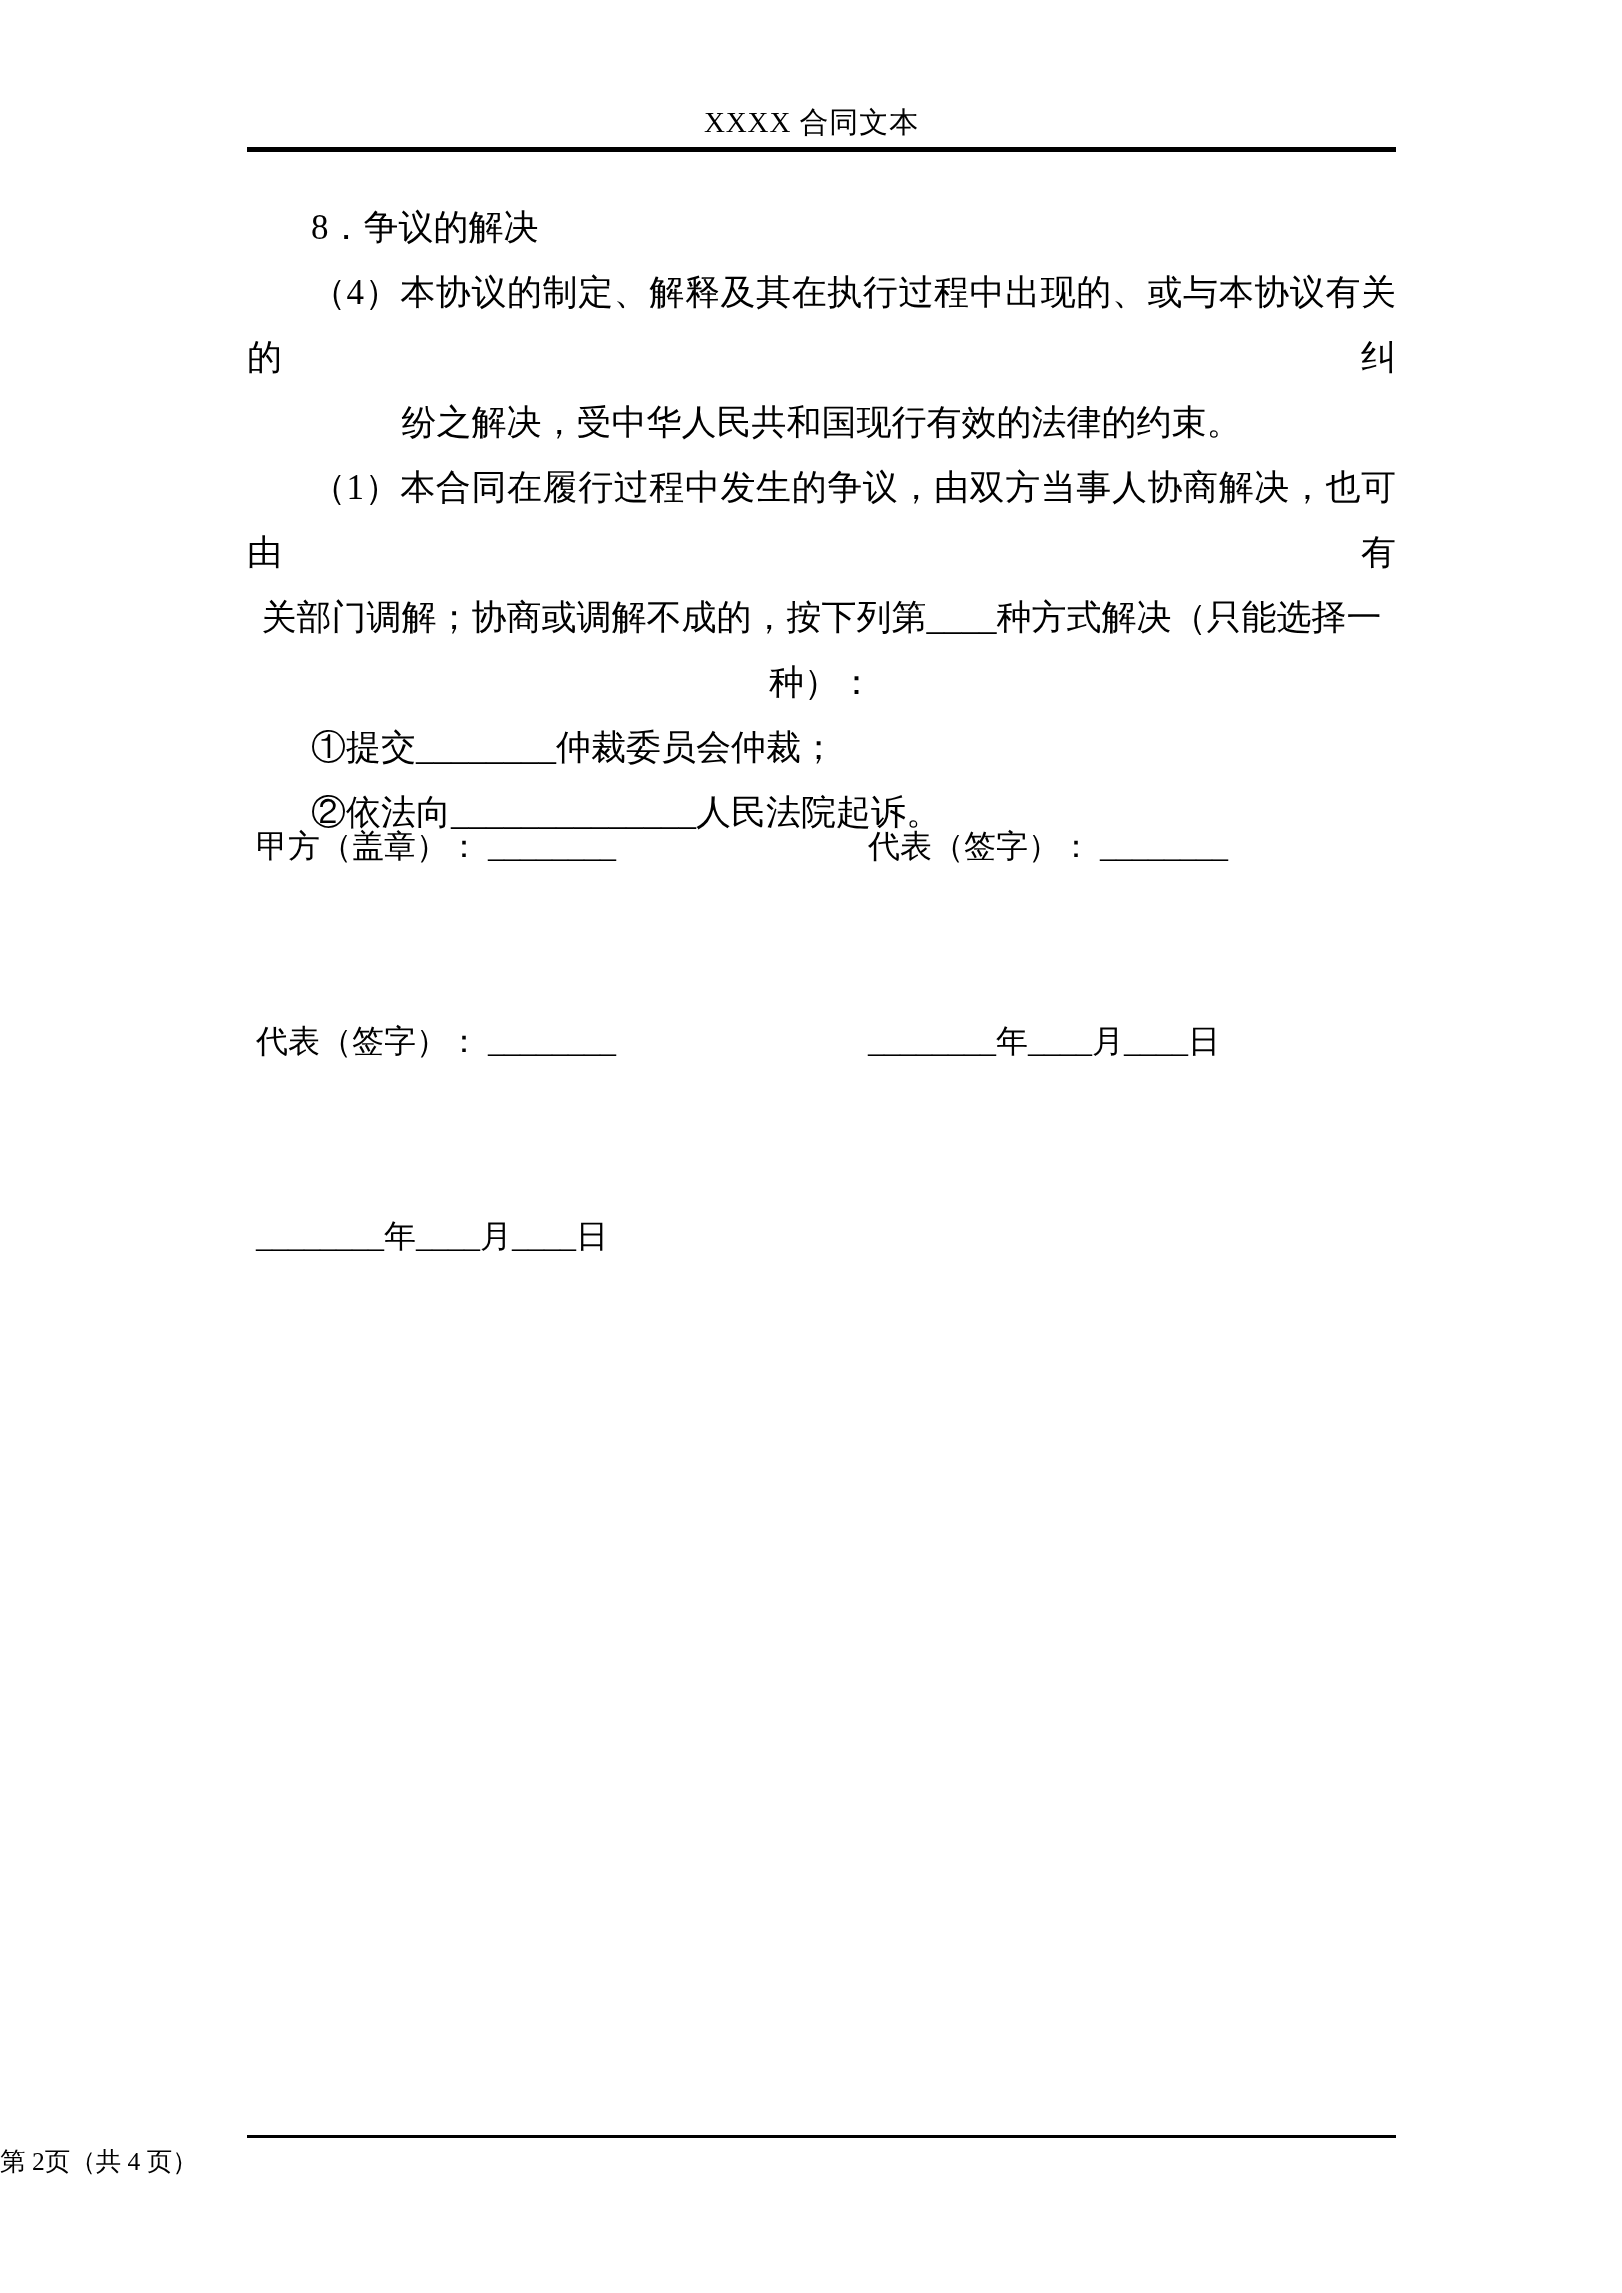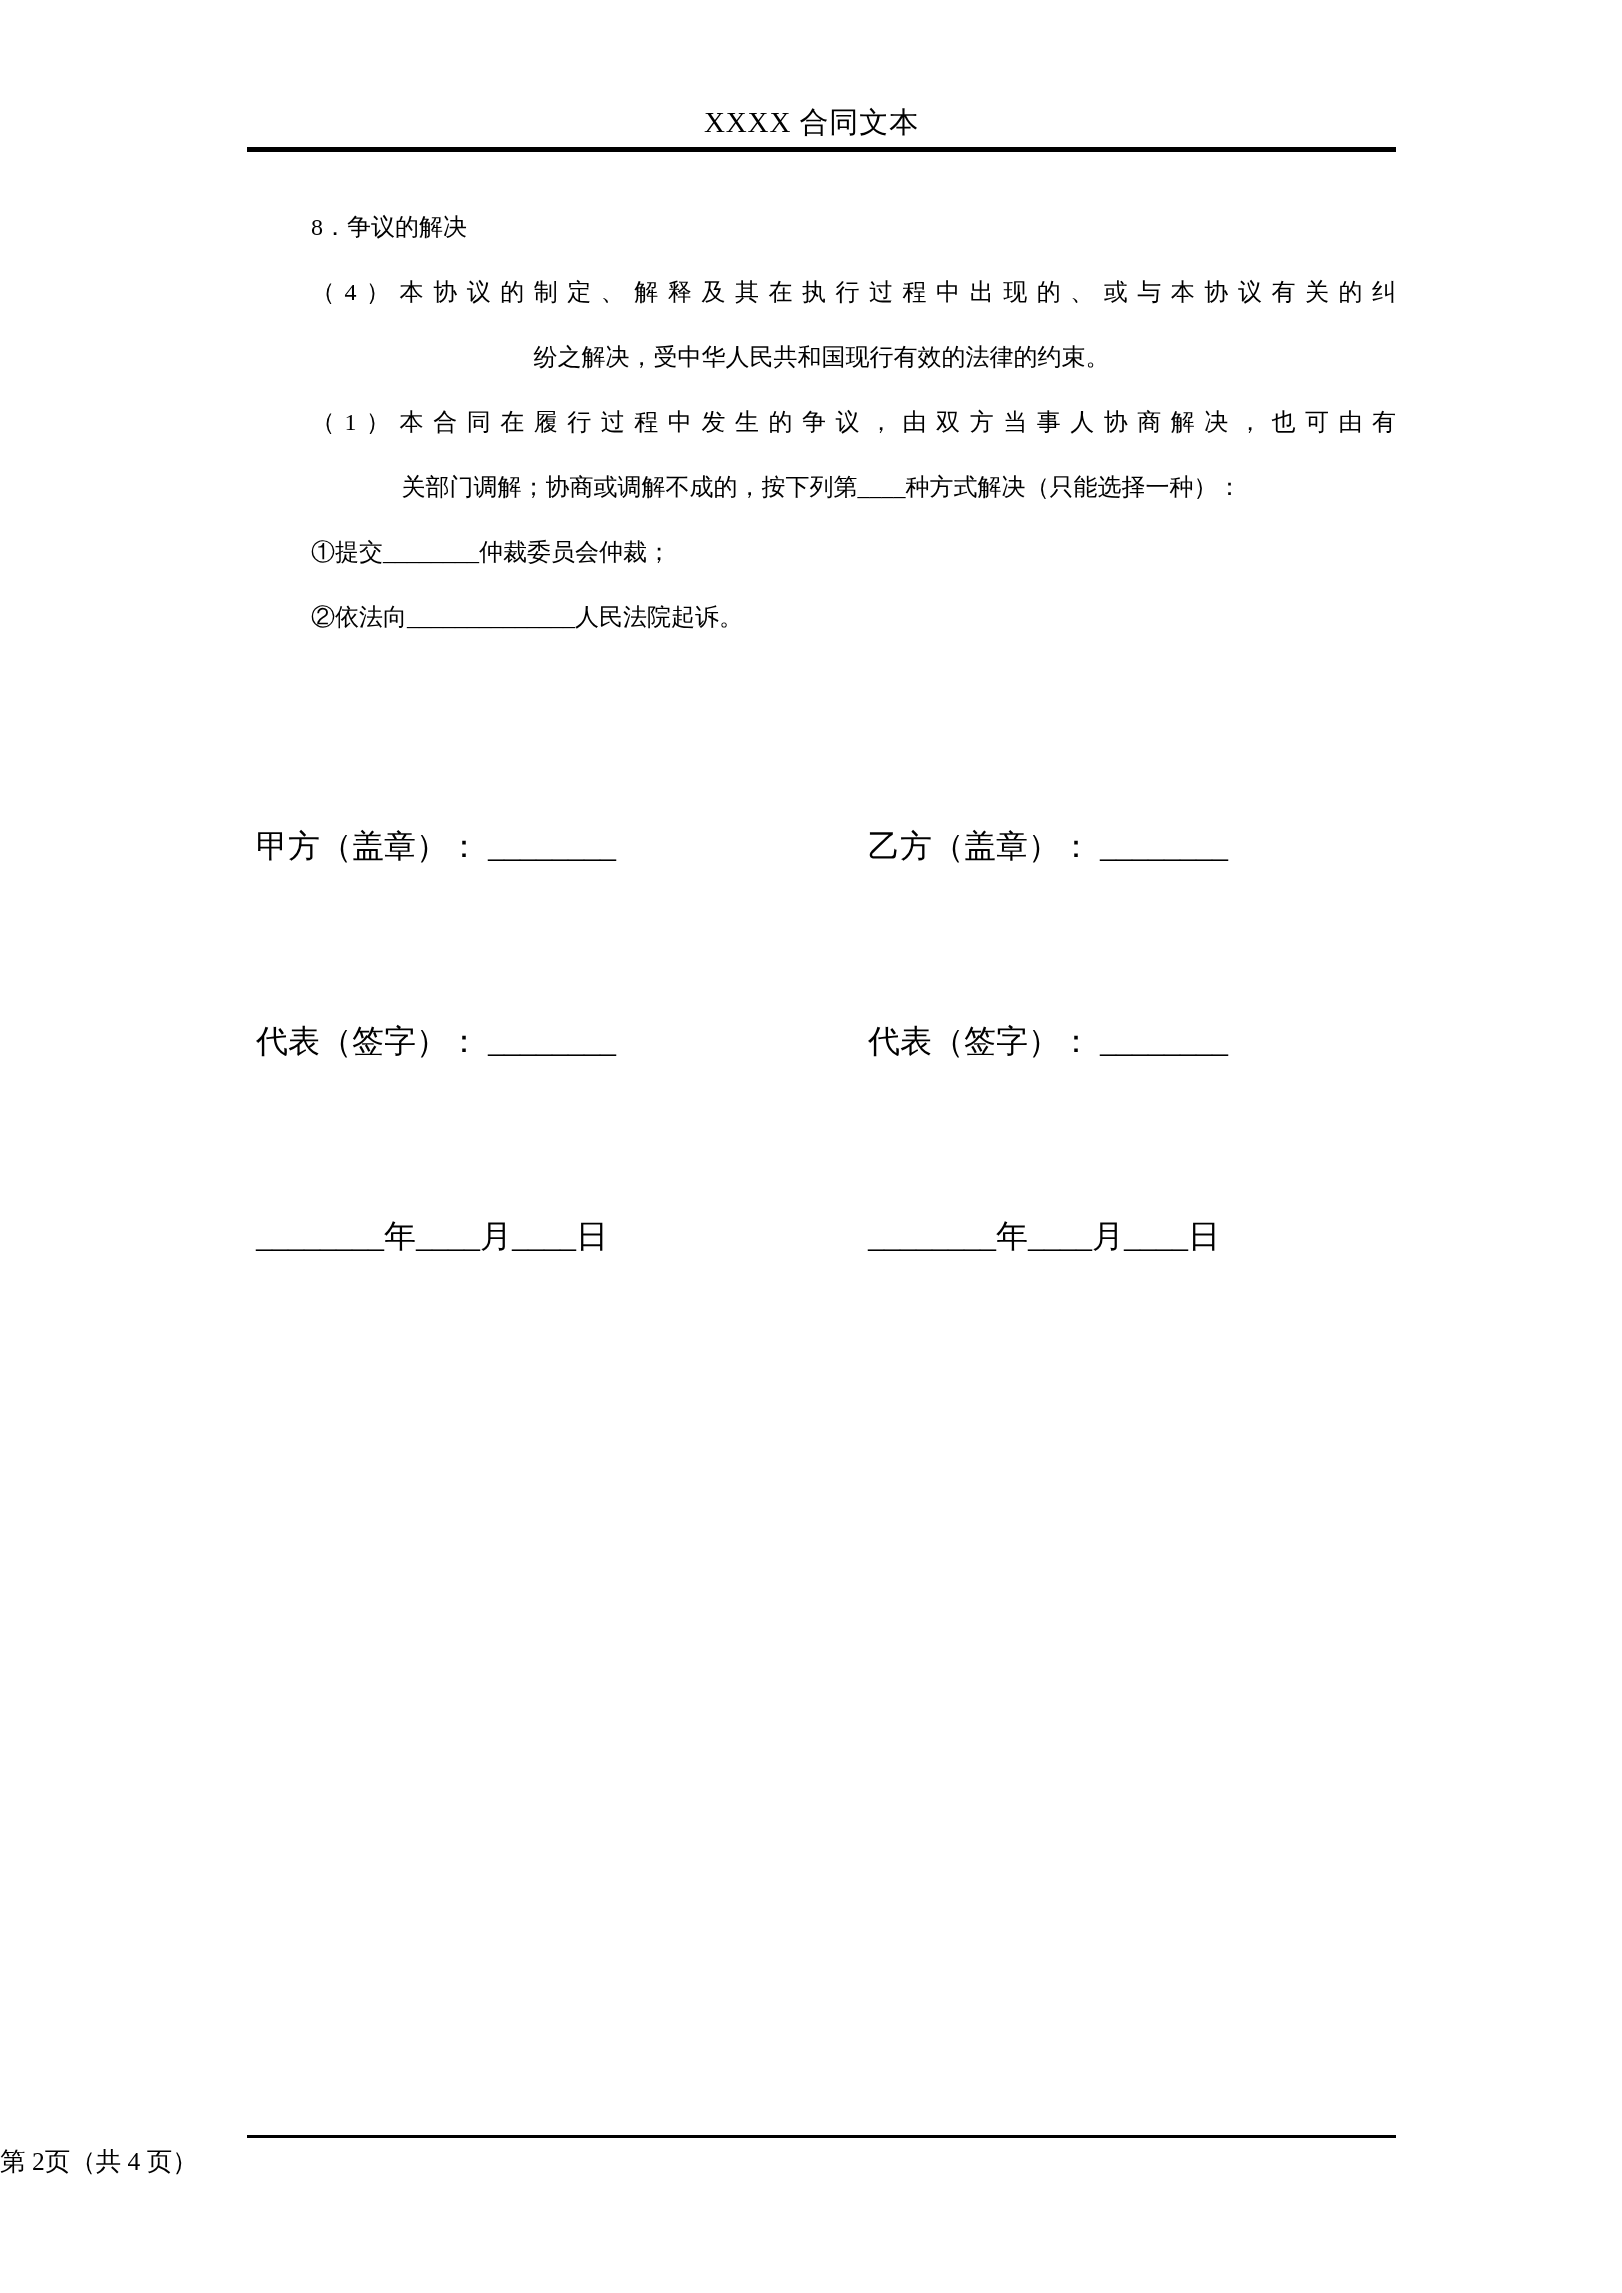--- a/index.html
+++ b/index.html
@@ -31,21 +31,21 @@
     width: 1149px;
     height: 4.5px;
     background: #000000;
   }
   
   .doc-body {
     position: absolute;
     top: 195px;
     left: 247px;
     width: 1149px;
-    font-size: 24px;
+    font-size: 35px;
     line-height: 65px;
   }
   .line { white-space: nowrap; }
   .line.wrap { white-space: normal; text-align: center; }
   .line.indent { text-indent: 64px; }
   .line.flush {
     white-space: normal;
     text-align: justify;
     text-align-last: justify;
   }
@@ -95,21 +95,20 @@
     <div class="line indent">②依法向______________人民法院起诉。</div>
   </div>
 
   <div class="sig-col sig-left">
     <div class="line">甲方（盖章）： ________</div>
     <div class="line">代表（签字）： ________</div>
     <div class="line">________年____月____日</div>
   </div>
 
   <div class="sig-col sig-right">
-    <div class="line">乙方（盖章）： ________</div>
     <div class="line">代表（签字）： ________</div>
     <div class="line">________年____月____日</div>
   </div>
 
   <div class="footer-rule"></div>
   <div class="footer-text">第 2页（共 4 页）</div>
 
 </div>
 
 

